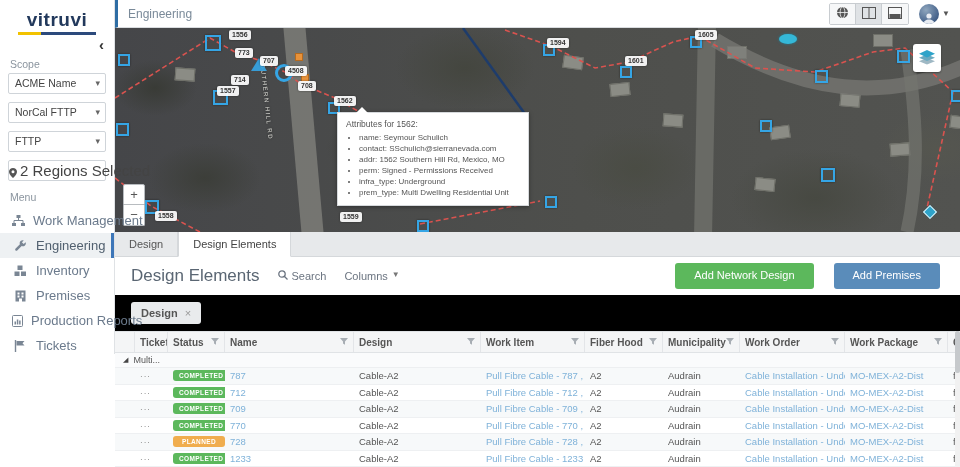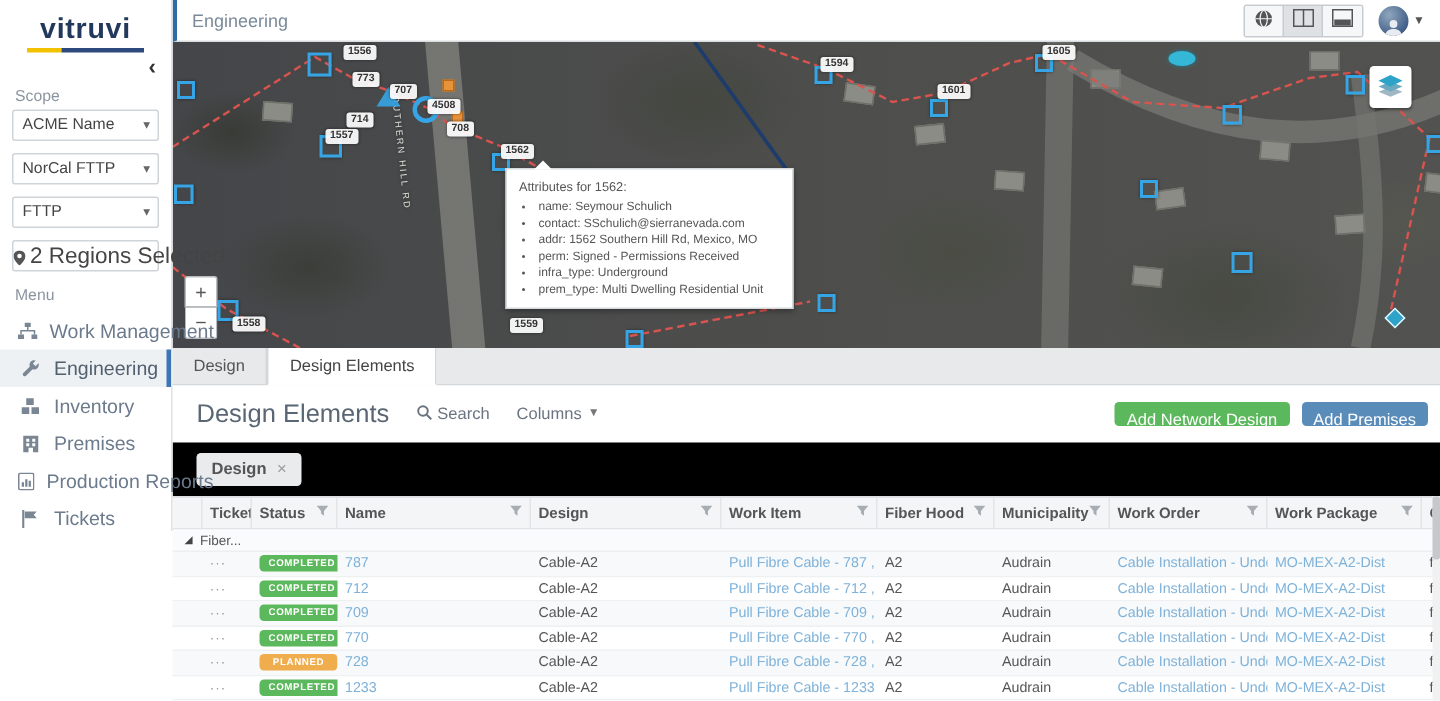--- a/index.html
+++ b/index.html
@@ -72,21 +72,21 @@
   
   .tabbar { height:25px; background:#e7e9eb; border-bottom:1px solid #d5d8db; display:flex; align-items:flex-end; }
   .tab { padding:0 14px; line-height:24px; font-size:11px; color:#555; cursor:pointer; border-right:1px solid #d5d8db; }
   .tab.active { background:#fff; color:#444; border:1px solid #d5d8db; border-bottom:1px solid #fff; margin-bottom:-1px; }
   .panel-head { height:38px; display:flex; align-items:center; background:#fff; }
   .panel-title { font-size:17px; color:#5a6673; padding:0 18px 0 16px; font-weight:normal; }
   .tool-link { display:flex; align-items:flex-start; color:#6b7480; font-size:11px; margin-right:18px; cursor:pointer; }
   .tool-link svg { margin-right:4px; }
   .tool-link .caret2 { margin-left:4px; font-size:8px; color:#777; }
   .head-spacer { flex:1; }
-  .btn { height:16px; border-radius:3px; color:#fff; font-size:11px; padding:0 8px; line-height:24px; cursor:pointer; margin-right:8px; white-space:nowrap; }
+  .btn { height:26px; border-radius:3px; color:#fff; font-size:11px; padding:0 19px; line-height:24px; cursor:pointer; margin-right:20px; white-space:nowrap; }
   .chip-row { height:36px; display:flex; align-items:center; background:#000000; }
   .chip { margin-left:16px; background:#e9ebed; border-radius:3px; padding:5px 10px; font-size:11px; font-weight:bold; color:#555; cursor:default; }
   .chip .chip-x { font-weight:normal; color:#999; margin-left:7px; cursor:pointer; }
 
   
   .grid { background:#fff; }
   .thead { display:flex; height:22px; background:#f4f5f6; border-top:1px solid #e0e3e6; border-bottom:1px solid #e0e3e6; }
   .th { display:flex; align-items:center; justify-content:space-between; padding:0 5px; border-right:1px solid #e3e5e8; font-size:10px; font-weight:bold; color:#555; overflow:hidden; white-space:nowrap; }
   .group-row { display:flex; align-items:center; height:15px; background:#fafbfc; border-bottom:1px solid #edeff1; font-size:9px; color:#555; padding-left:8px; }
   .group-row .g-arrow { font-size:7px; margin-right:5px; color:#444; }
@@ -399,21 +399,21 @@
           <span><svg width="8" height="8" viewBox="0 0 8 8">
               <path d="M0 0h8L5 3.6v3.2L3 5.4V3.6z" fill="#a7adb3"></path>
             </svg></span>
         </div>
         <div class="th c-last">
     <span>Ca</span>
         </div>
       </div>
     <div class="group-row">
       <span class="g-arrow">◢</span>
-      <span>Fiber...</span>
+      <span>Multi...</span>
     </div>
     <div id="grid-body">
   <div class="tr alt">
     <div class="td c-handle"></div>
     <div class="td c-ticket"><button class="dots">···</button></div>
     <div class="td c-status"><span class="badge" style="background:#5cb85c">COMPLETED</span></div>
     <div class="td c-name"><a>787</a></div>
     <div class="td c-design">Cable-A2</div>
     <div class="td c-workitem"><a>Pull Fibre Cable - 787 , Install co</a></div>
     <div class="td c-fiber">A2</div>

